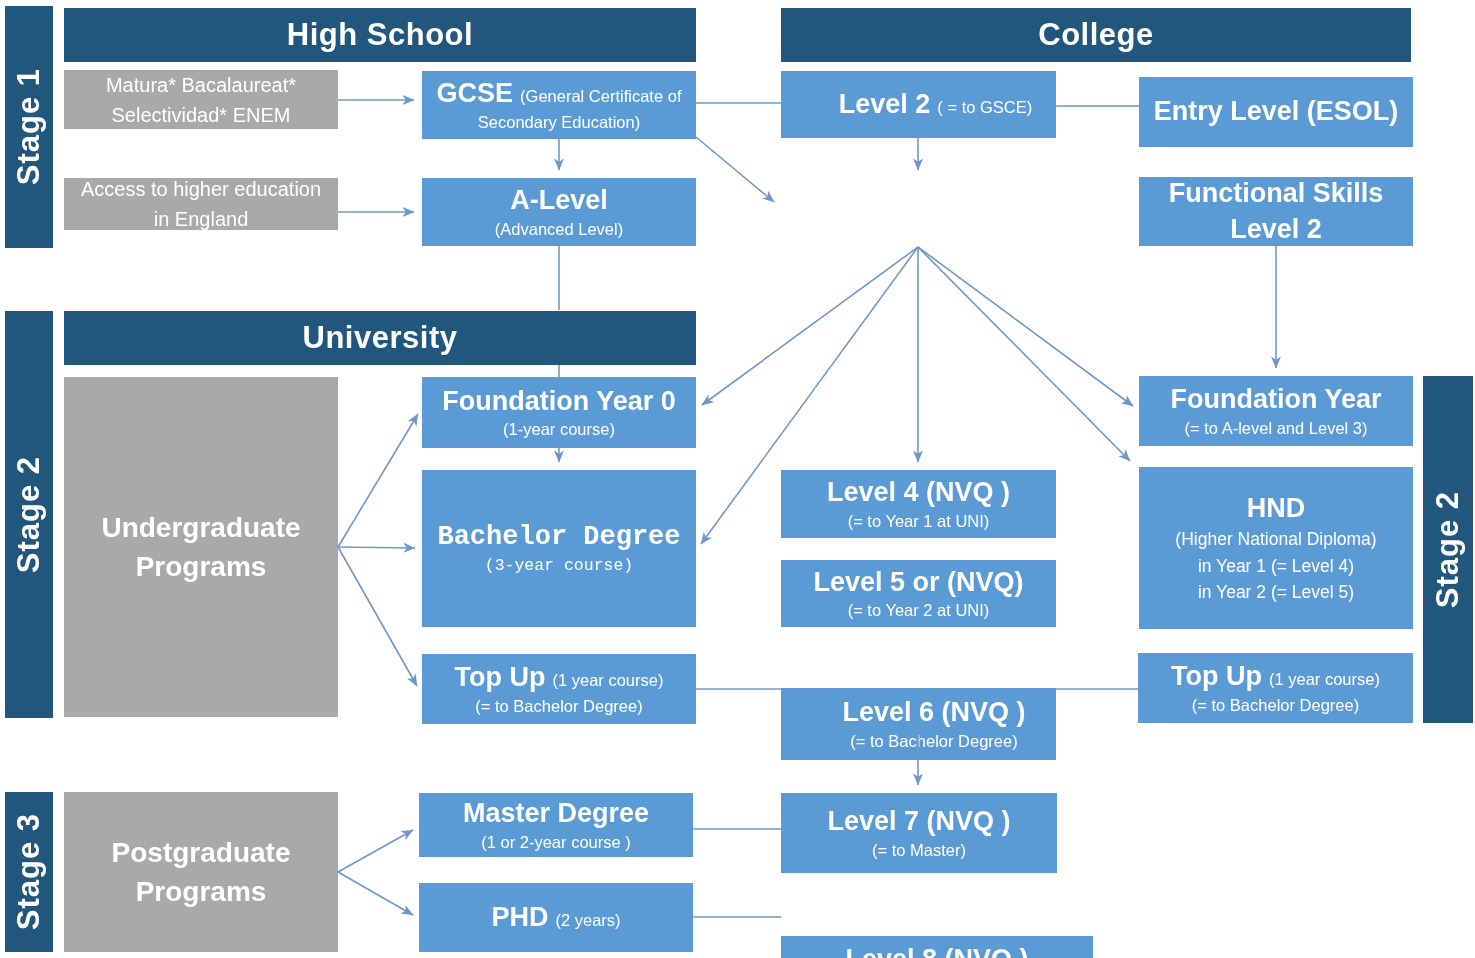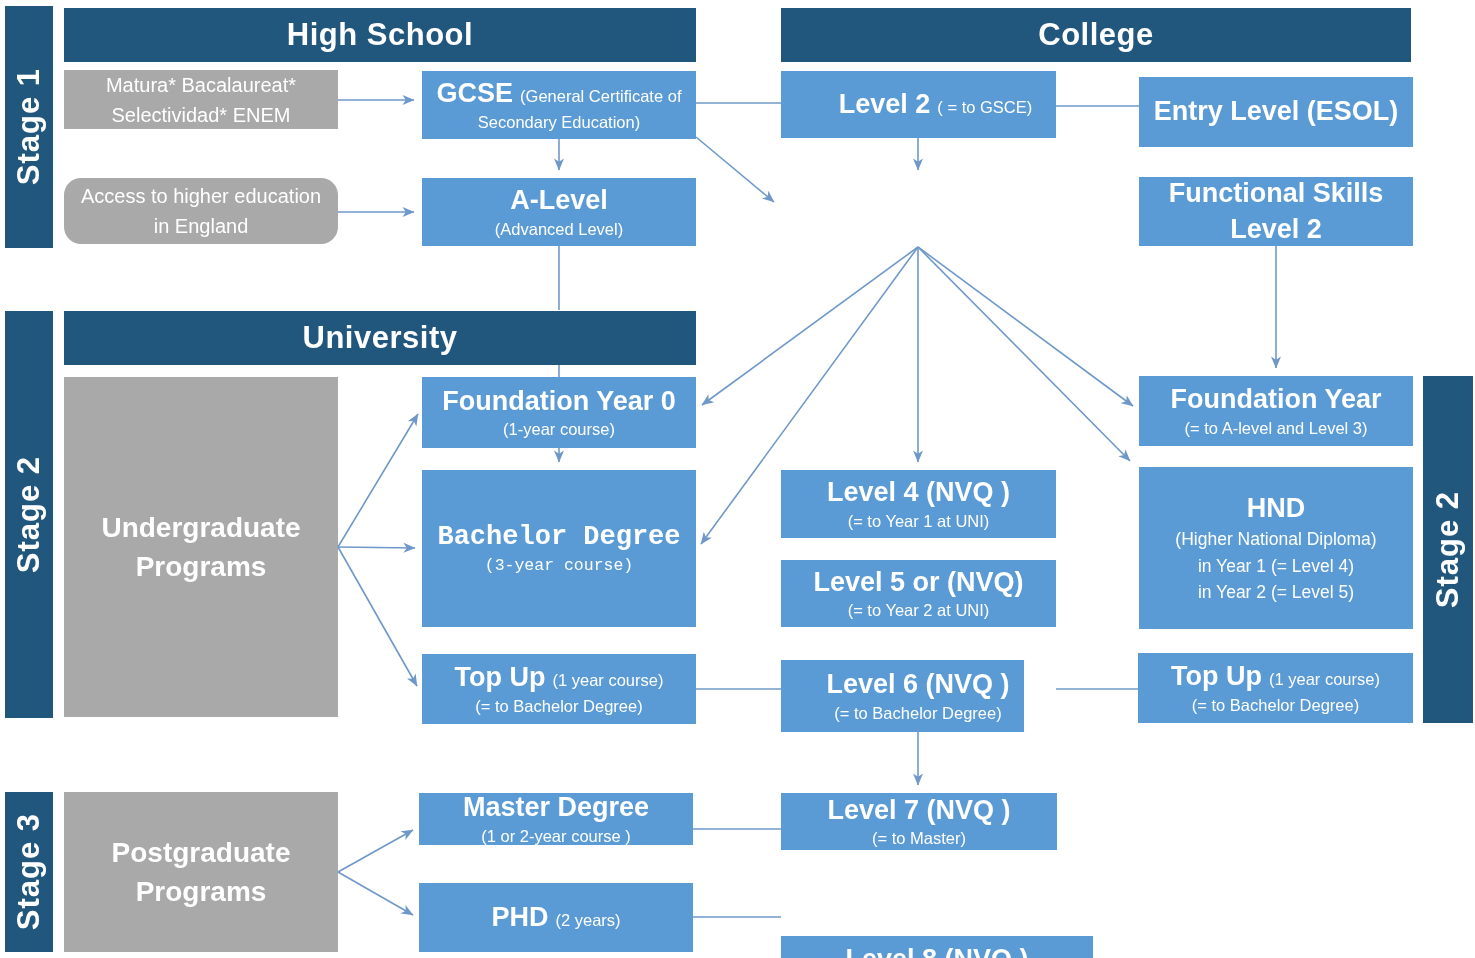--- a/index.html
+++ b/index.html
@@ -41,42 +41,42 @@
   #s1{left:5px;top:6px;width:48px;height:242px;}
   #s2l{left:5px;top:311px;width:48px;height:407px;}
   #s3{left:5px;top:792px;width:48px;height:160px;}
   #s2r{left:1423px;top:376px;width:50px;height:347px;}
   
   #h-highschool{left:64px;top:8px;width:632px;height:54px;}
   #h-college{left:781px;top:8px;width:630px;height:54px;}
   #h-university{left:64px;top:311px;width:632px;height:54px;}
   
   #g-matura{left:64px;top:70px;width:274px;height:59px;}
-  #g-access{left:64px;top:178px;width:274px;height:66px;border-radius:17px;}
+  #g-access{left:64px;top:178px;width:274px;height:52px;}
   #g-undergrad{left:64px;top:377px;width:274px;height:340px;}
   #g-postgrad{left:64px;top:792px;width:274px;height:160px;}
   
   #b-gcse{left:422px;top:71px;width:274px;height:68px;}
   #b-alevel{left:422px;top:178px;width:274px;height:68px;}
   #b-level2{left:781px;top:71px;width:275px;height:67px;padding-left:44px;}
   #b-entry{left:1139px;top:71px;width:274px;height:70px;margin-top:6px;}
   #b-level3{left:781px;top:178px;width:275px;height:68px;}
   #b-functional{left:1139px;top:177px;width:274px;height:69px;}
   #b-foundation0{left:422px;top:377px;width:274px;height:71px;}
   #b-bachelor{left:422px;top:470px;width:274px;height:157px;font-family:Liberation Mono, monospace;}
   #b-topup-uni{left:422px;top:654px;width:274px;height:70px;}
   #b-level4{left:781px;top:470px;width:275px;height:68px;}
   #b-level5{left:781px;top:560px;width:275px;height:67px;}
-  #b-level6{left:781px;top:660px;width:243px;height:72px;padding-left:41px;}
+  #b-level6{left:781px;top:688px;width:275px;height:72px;padding-left:41px;}
   #b-foundationyear{left:1139px;top:376px;width:274px;height:70px;}
   #b-hnd{left:1139px;top:467px;width:274px;height:162px;}
   #b-topup-college{left:1138px;top:653px;width:275px;height:70px;}
-  #b-master{left:419px;top:793px;width:274px;height:52px;}
+  #b-master{left:419px;top:793px;width:274px;height:64px;}
   #b-phd{left:419px;top:883px;width:274px;height:69px;}
-  #b-level7{left:781px;top:793px;width:276px;height:57px;}
+  #b-level7{left:781px;top:793px;width:276px;height:80px;}
   #b-level8{left:781px;top:936px;width:312px;height:69px;}
 
   
   svg.connectors{position:absolute;left:0;top:0;width:1475px;height:958px;pointer-events:none;}
   .ln{stroke:#6F98C9;stroke-width:1.6;fill:none;}
 </style>
 </head>
 <body>
 
 <div class="canvas">

